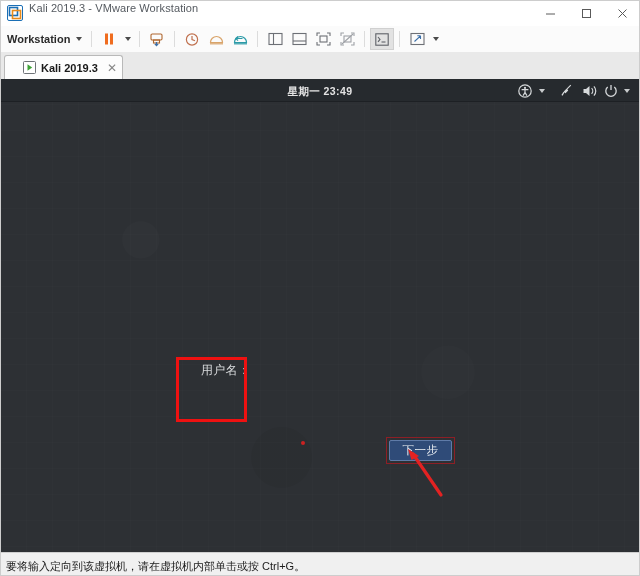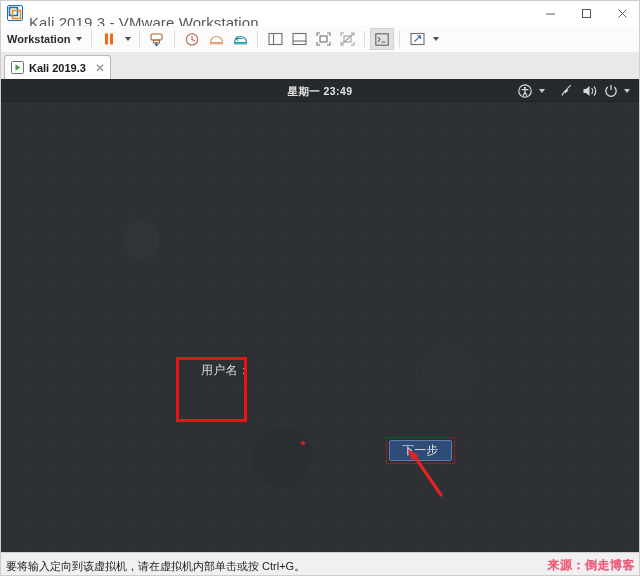--- a/index.html
+++ b/index.html
@@ -20,22 +20,22 @@
     position: absolute; left: 0; top: 0;
     width: 640px; height: 26px;
     background: #ffffff;
     border-bottom: 1px solid #e8e8e8;
   }
   .tb-icon {
     position: absolute; left: 7px; top: 5px;
     width: 16px; height: 16px;
   }
   .tb-title {
-    position: absolute; left: 29px; top: 14px;
-    font-size: 15px; color: #555a60;
+    position: absolute; left: 29px; top: 2px;
+    font-size: 11px; color: #555a60;
     white-space: nowrap;
     letter-spacing: 0.1px;
   }
   .win-btns {
     position: absolute; right: 0; top: 0;
     height: 26px; display: flex;
   }
   .win-btn {
     width: 36px; height: 26px;
     display: flex; align-items: center; justify-content: center;
@@ -86,21 +86,21 @@
     border-bottom: 1px solid #b9b9b9;
   }
   .tab {
     position: absolute; left: 4px; top: 3px;
     height: 24px;
     background: #fdfdfd;
     border: 1px solid #b9b9b9;
     border-bottom: none;
     border-radius: 3px 3px 0 0;
     display: flex; align-items: center;
-    padding: 0 5px 0 6px;
+    padding: 0 5px 0 18px;
     box-sizing: border-box;
   }
   .tab-icon { width: 13px; height: 13px; margin-right: 5px; }
   .tab-label {
     font-size: 11px; color: #1a1a1a; font-weight: bold;
     white-space: nowrap;
   }
   .tab-close {
     margin-left: 9px;
     color: #888; font-size: 12px; line-height: 10px;
@@ -454,17 +454,16 @@
       <svg class="anno-arrow" viewBox="0 0 60 50">
         <path d="M36 46 L8 5" stroke="#e32222" stroke-width="3.2" stroke-linecap="round" fill="none"></path>
         <path d="M3 0 L14 7 L6.5 11 Z" fill="#e32222"></path>
       </svg>
 
     </div>
   </div>
 
   <div class="statusbar">
     <div class="status-text">要将输入定向到该虚拟机，请在虚拟机内部单击或按 Ctrl+G。</div>
-    <div class="watermark">来源：倒走博客</div>
   </div>
 
   <div class="frame-border"></div>
 </div>
 
 </body></html>

